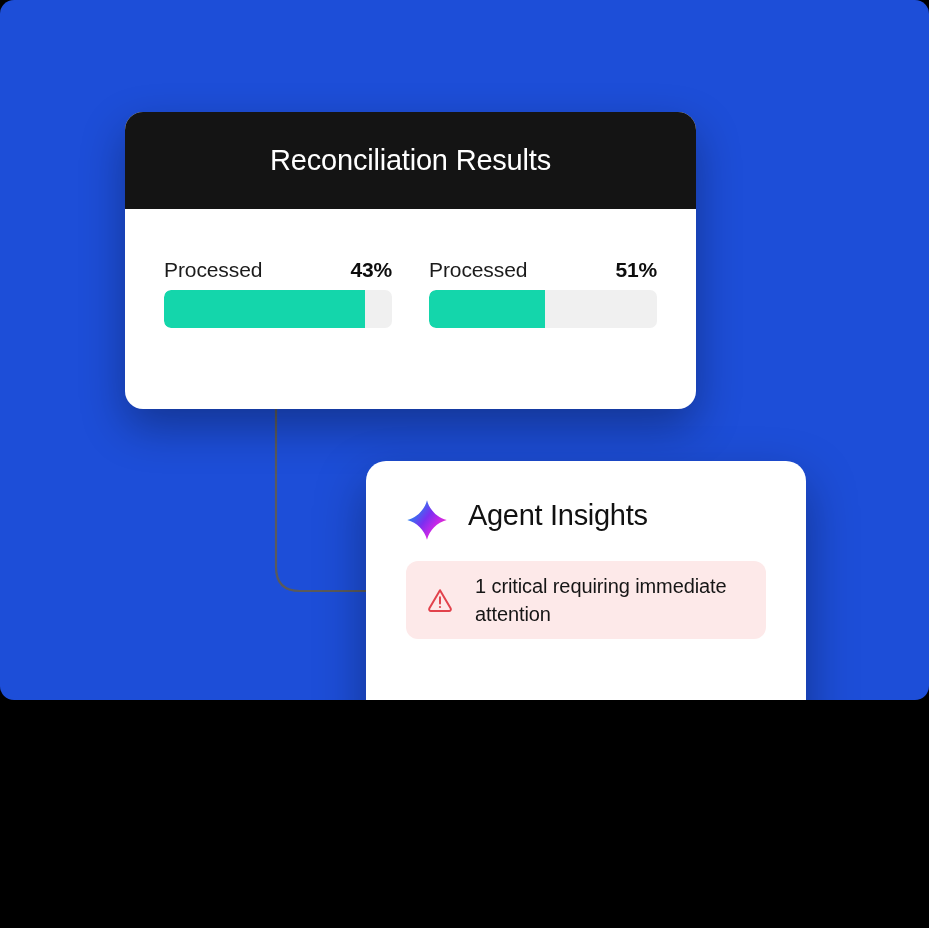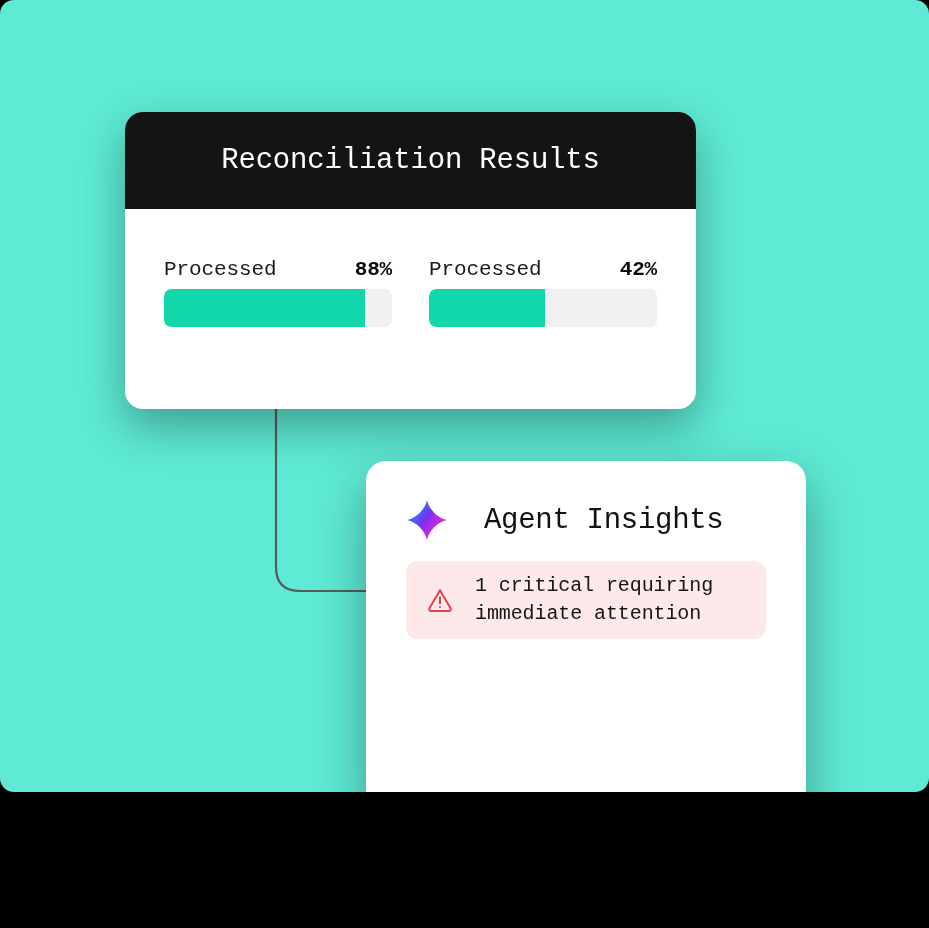--- a/index.html
+++ b/index.html
@@ -12,25 +12,24 @@
     width: 929px;
     height: 928px;
     overflow: hidden;
     font-family: "Liberation Sans", "DejaVu Sans", sans-serif;
     -webkit-font-smoothing: antialiased;
   }
 
   #stage {
     position: relative;
     width: 929px;
-    height: 792px;
-    background: #5eead4;
+    height: 700px;
+    background: #1d4ed8;
     border-radius: 14px;
     overflow: hidden;
-    font-family: Liberation Mono, monospace;
   }
 
   
   .connector {
     position: absolute;
     left: 262px;
     top: 392px;
     width: 140px;
     height: 210px;
     pointer-events: none;
@@ -108,22 +107,21 @@
     width: 440px;
     height: 353px;
     border-radius: 20px;
     background: #ffffff;
     box-shadow: 0 20px 50px rgba(0,0,0,0.34);
     padding: 38px 40px 0 40px;
     box-sizing: border-box;
   }
   .insights-head {
     display: flex;
-    align-items: center;
-    gap: 36px;
+    gap: 20px;
   }
   .brand-mark {
     width: 42px;
     height: 42px;
     flex: 0 0 42px;
   }
   .insights-title {
     font-size: 29px;
     color: #111111;
     font-weight: 400;
@@ -185,31 +183,31 @@
 
     <div class="results-header">
       <div class="results-header-title">Reconciliation Results</div>
     </div>
 
     <div class="results-body">
 
       <div class="metric">
         <div class="metric-row">
           <span class="metric-label">Processed</span>
-          <span class="metric-value">88%</span>
+          <span class="metric-value">43%</span>
         </div>
         <div class="bar-track">
           <div class="bar-fill" style="width: 88%;"></div>
         </div>
       </div>
 
       <div class="metric">
         <div class="metric-row">
           <span class="metric-label">Processed</span>
-          <span class="metric-value">42%</span>
+          <span class="metric-value">51%</span>
         </div>
         <div class="bar-track">
           <div class="bar-fill" style="width: 51%;"></div>
         </div>
       </div>
 
     </div>
   </div>
 
   <div class="insights-card">

